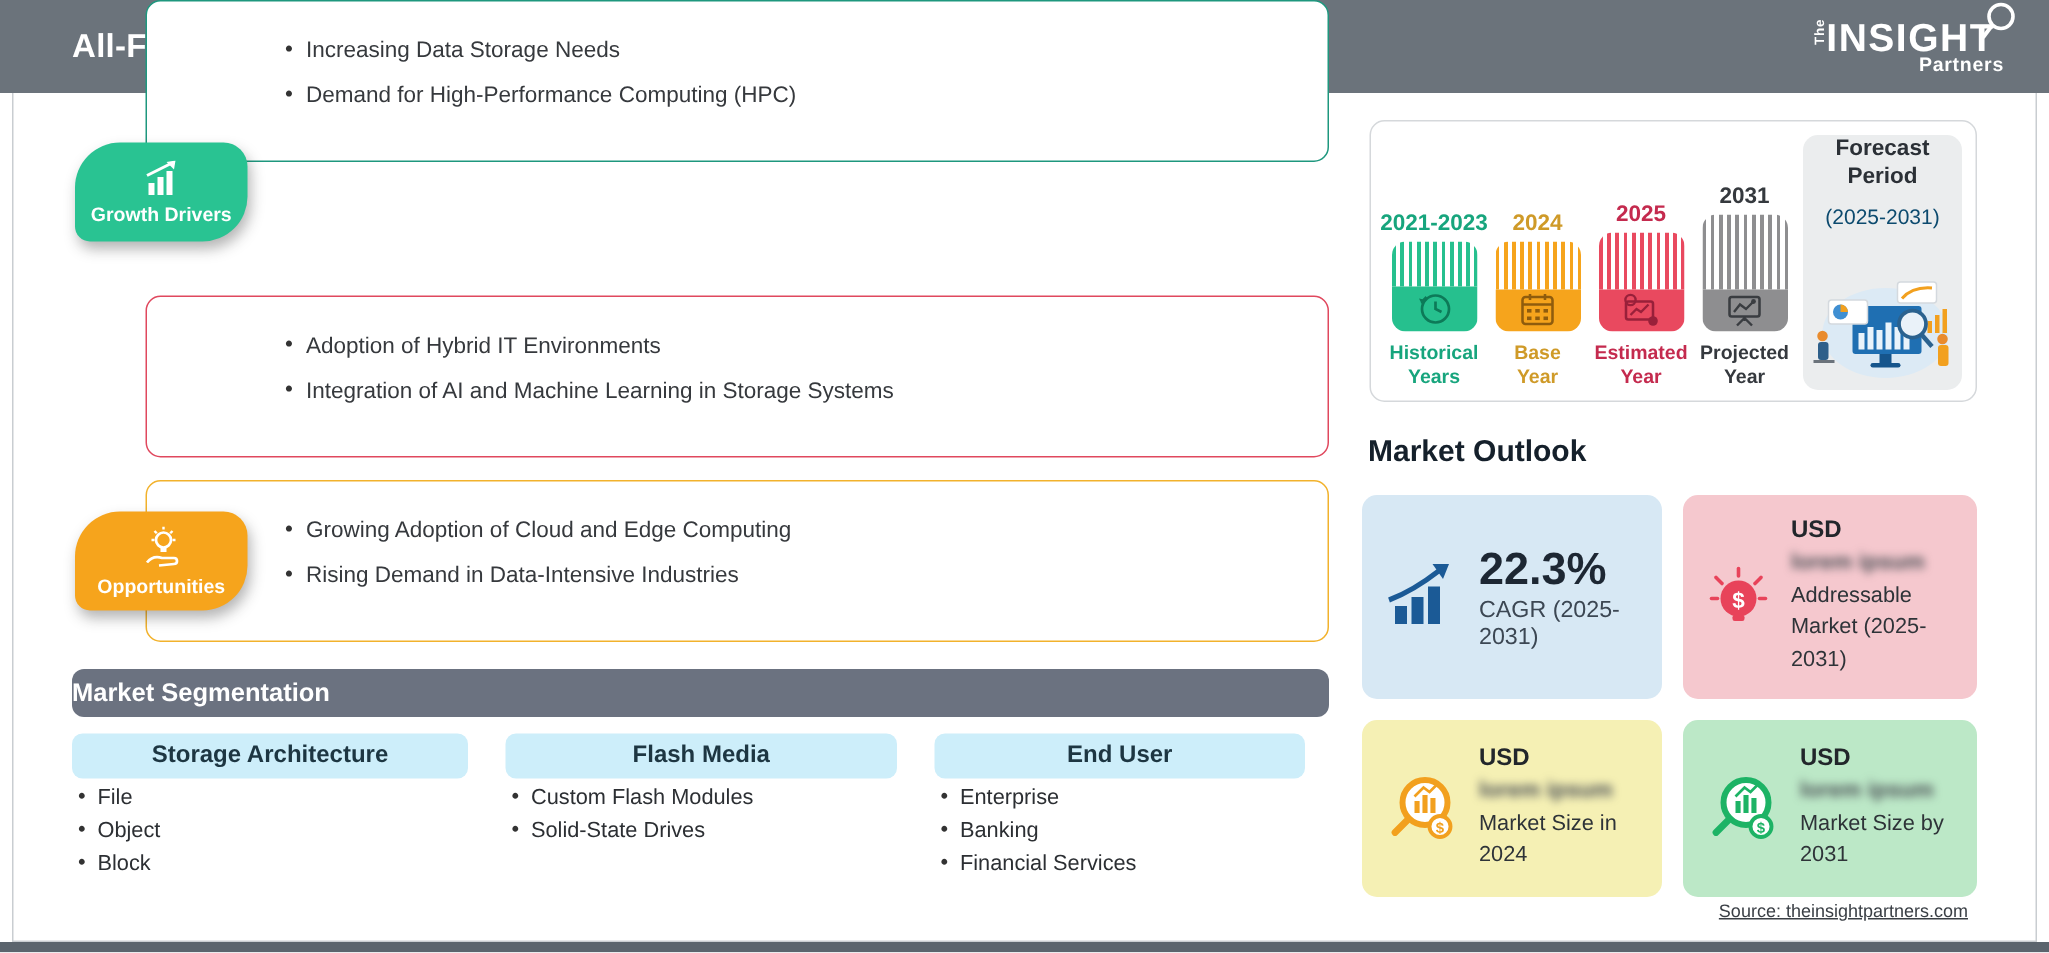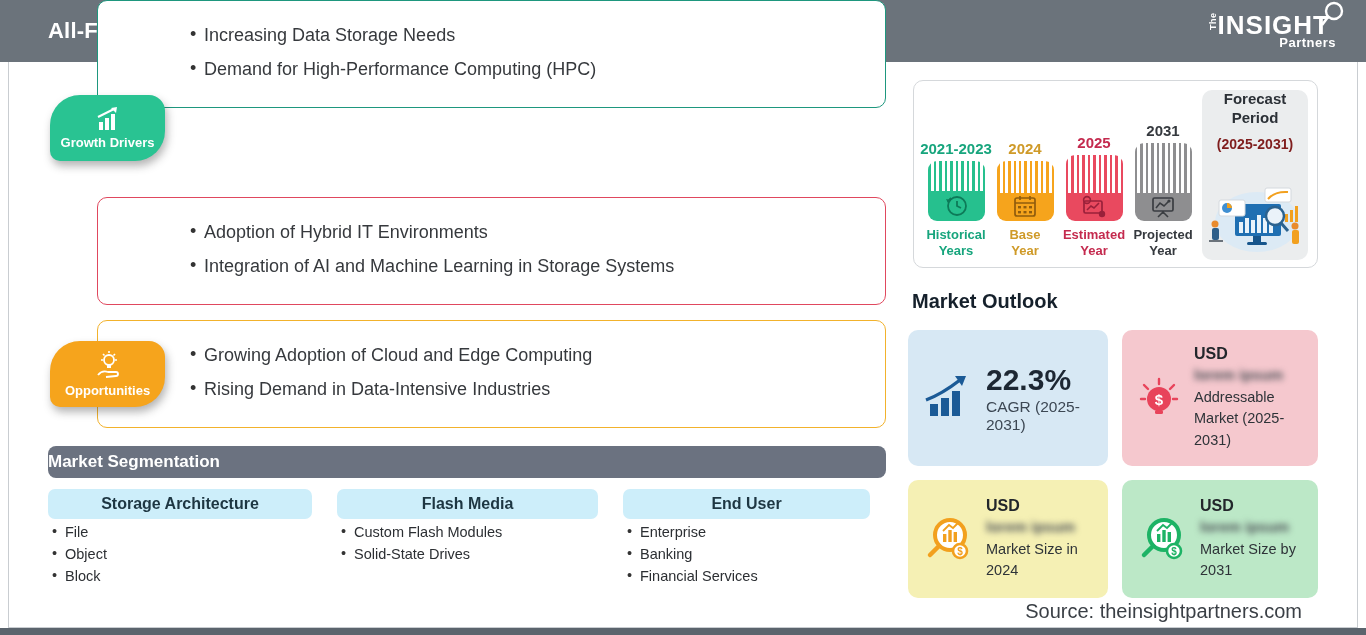--- a/index.html
+++ b/index.html
@@ -24,21 +24,21 @@
   
   .frame { position:absolute; top:62px; left:8px; width:1350px; height:566px;
     background:#fff; border:1px solid #c9cdd1; border-top:none; }
   .bottom-strip { position:absolute; left:0; bottom:0; width:1366px; height:7px; background:#5b646d; }
   
   .sec-box { position:absolute; left:97px; width:789px; height:108px; border-radius:10px; background:#fff; }
   .sec-box.b-green { border:1.5px solid #1e977e; }
   .sec-box.b-red { border:1.5px solid #e0485e; }
   .sec-box.b-orange { border:1.5px solid #f2b22c; }
   .sec-box ul { list-style:none; padding:24px 0 0 92px; }
-  .sec-box li { font-size:18px; color:#36393d; margin-bottom:13px; position:relative; padding-left:14px; }
+  .sec-box li { font-size:15px; color:#36393d; margin-bottom:13px; position:relative; padding-left:14px; }
   .sec-box li::before { content:"•"; position:absolute; left:0; top:-1px; color:#333; }
   .badge {
     position:absolute; left:50px; width:115px; height:66px; z-index:3;
     border-radius:30px 16px 30px 10px; display:flex; flex-direction:column;
     align-items:center; justify-content:center; gap:2px; color:#fff;
     box-shadow:2px 5px 9px rgba(40,40,40,.35);
   }
   .badge.bg-green { background:#29c392; }
   .badge.bg-red { background:#e9495f; }
   .badge.bg-orange { background:#f6a41c; }
@@ -76,35 +76,35 @@
   .so-orange { background:#f6a41c; height:62px; }
   .so-rose { background:#e9495f; height:66px; }
   .so-gray { background:#8e8e90; height:74px; }
   .tbar-label { font-size:13px; font-weight:bold; text-align:center; line-height:1.2; margin-top:6px; height:32px; }
   .c-teal { color:#17a57d; } .c-gold { color:#cf9a28; } .c-rose { color:#c42a4e; } .c-dark { color:#35393e; }
   .forecast {
     position:absolute; right:9px; top:9px; width:106px; height:170px;
     background:#ebedee; border-radius:10px; text-align:center; 
   }
   .fc-line { font-size:15px; font-weight:bold; color:#2b3publication036; color:#2b3036; line-height:1.25; }
-  .fc-range { font-size:14px; font-weight:bold; color:#7f1d1d; margin-top:8px;text-align:center; }
+  .fc-range { font-size:14px; font-weight:normal; color:#0c4a6e; margin-top:8px;text-align:center; }
   .fc-illu { position:absolute; bottom:6px; left:3px; }
   
   .outlook-h { position:absolute; left:912px; top:290px; font-size:20px; font-weight:bold; color:#15202b; }
   .card { position:absolute; border-radius:10px; display:flex; align-items:center; padding:0 14px; gap:12px; }
   .card-blue { left:908px; top:330px; width:200px; height:136px; background:#d7e8f4; }
   .card-pink { left:1122px; top:330px; width:196px; height:136px; background:#f5c8ce; }
   .card-yellow { left:908px; top:480px; width:200px; height:118px; background:#f5f0b4; }
   .card-green { left:1122px; top:480px; width:196px; height:118px; background:#bce8c7; }
   .cagr-value { font-size:30px; font-weight:bold; color:#1d2733; line-height:1.1; }
   .cagr-label { font-size:15.5px; color:#3c4753; margin-top:2px; }
   .usd { font-size:16px; font-weight:bold; color:#22262b; }
   .masked { font-size:15px; font-weight:bold; color:#4a4f55; filter:blur(3px); margin:3px 0 4px; }
   .card-label { font-size:14.5px; color:#2e3338; line-height:1.45; }
-  .source { position:absolute; right:64px; top:600px; font-size:20px; color:#3a3f45; }
+  .source { position:absolute; right:54px; top:600px; font-size:12px; color:#3a3f45;text-decoration:underline; }
   svg { display:block; }
 </style>
 </head>
 <body>
 
 <div class="page">
 
   <div class="header">
     <span class="title">All-Flash Array Market</span>
     <span class="subtitle">(STRATEGIC FRAMEWORK)</span>

